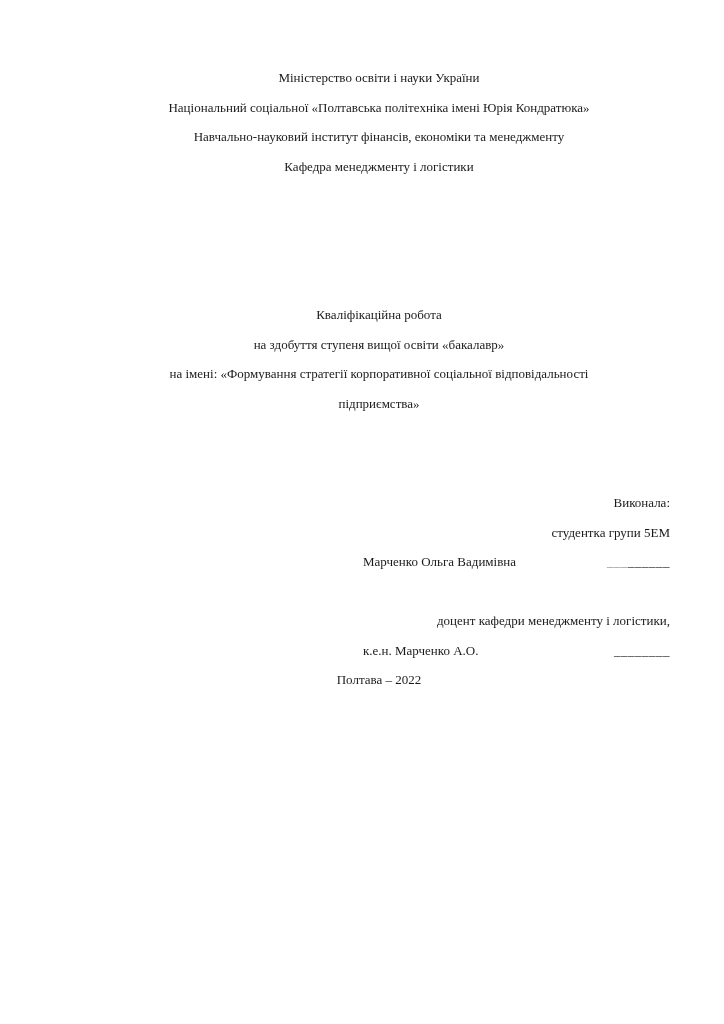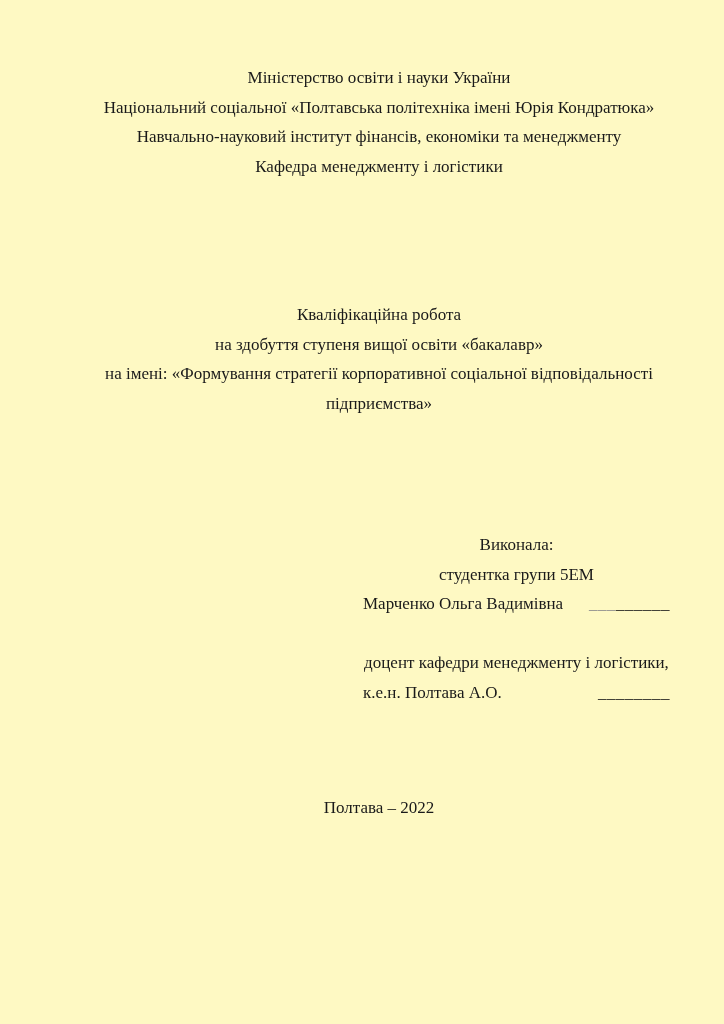--- a/index.html
+++ b/index.html
@@ -2,48 +2,48 @@
 <html lang="uk"><head>
 <meta charset="utf-8">
 <style>
   * { margin: 0; padding: 0; box-sizing: border-box; }
   html, body { background: #e8e8e8; }
   .page {
     position: relative;
     width: 724px;
     height: 1024px;
     margin: 0 auto;
-    background: #fef9c3;
+    background: #ffffff;
     font-family: "Liberation Serif", "DejaVu Serif", serif;
-    font-size: 17px;
+    font-size: 13px;
     line-height: 29.5px;
     color: #1a1a1a;
     padding: 63px 54px 0 88px;
     overflow: hidden;
   }
   .centered { text-align: center; }
   .header-block { }
   .header-line { white-space: nowrap; }
   .title-block { margin-top: 119px; }
   .thesis-title { font-weight: normal; }
   .sig-block {
-    margin-top: 112px;
+    margin-top: 70px;
     margin-left: 275px;
     width: 307px;
-    text-align: center;
+    text-align: right;
   }
   .sig-row {
     display: flex;
     justify-content: space-between;
     align-items: baseline;
   }
   .sig-line { white-space: pre; letter-spacing: 0.5px; }
   .sig-prefix { color: #8d8d8d; }
   .spacer-row { height: 29.5px; }
-  .footer-block { margin-top: 86px; }
+  .footer-block { }
 </style>
 </head>
 <body>
 
 <div class="page">
 
   <div class="header-block centered">
     <div class="header-line">Міністерство освіти і науки України</div>
     <div class="header-line">Національний соціальної «Полтавська політехніка імені Юрія Кондратюка»</div>
     <div class="header-line">Навчально-науковий інститут фінансів, економіки та менеджменту</div>
@@ -62,21 +62,21 @@
     <div>студентка групи 5ЕМ</div>
     <div class="sig-row">
       <span>Марченко Ольга Вадимівна</span>
       <span class="sig-line"><span class="sig-prefix">___</span><span>______</span></span>
     </div>
 
     <div class="spacer-row"></div>
 
     <div>доцент кафедри менеджменту і логістики,</div>
     <div class="sig-row">
-      <span>к.е.н. Полтава А.О.</span>
+      <span>к.е.н. Марченко А.О.</span>
       <span class="sig-line">________</span>
     </div>
   </div>
 
   <div class="footer-block centered">
     <div>Полтава – 2022</div>
   </div>
 
 </div>
 

